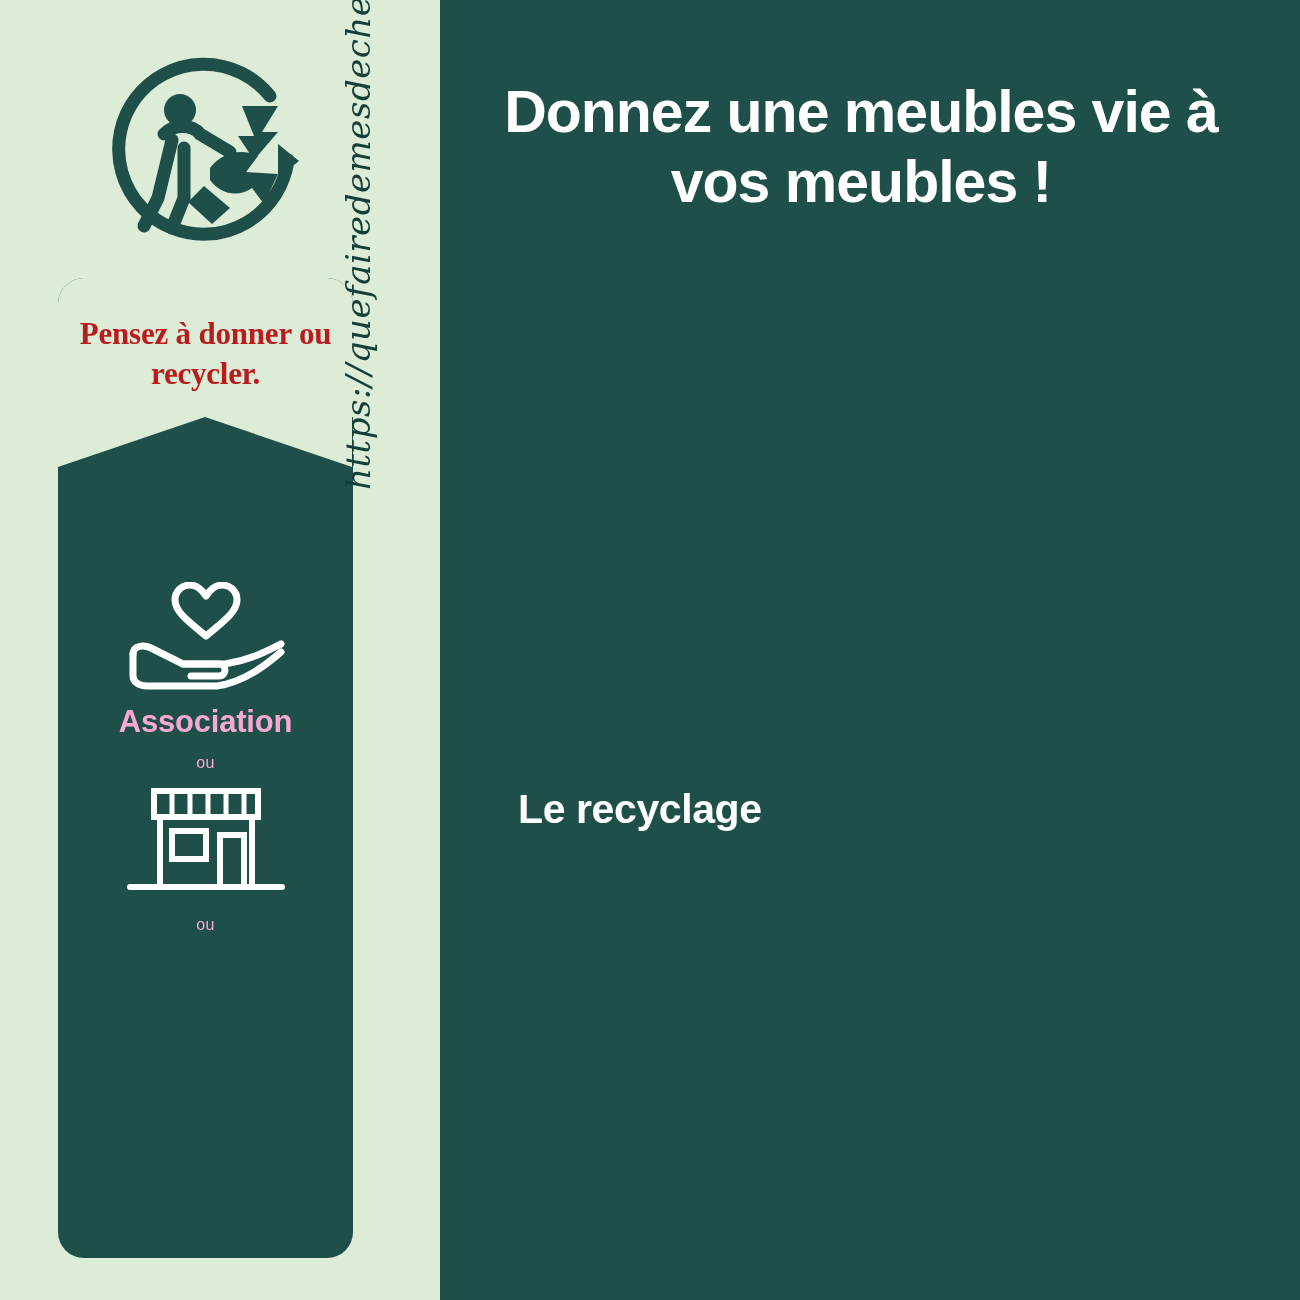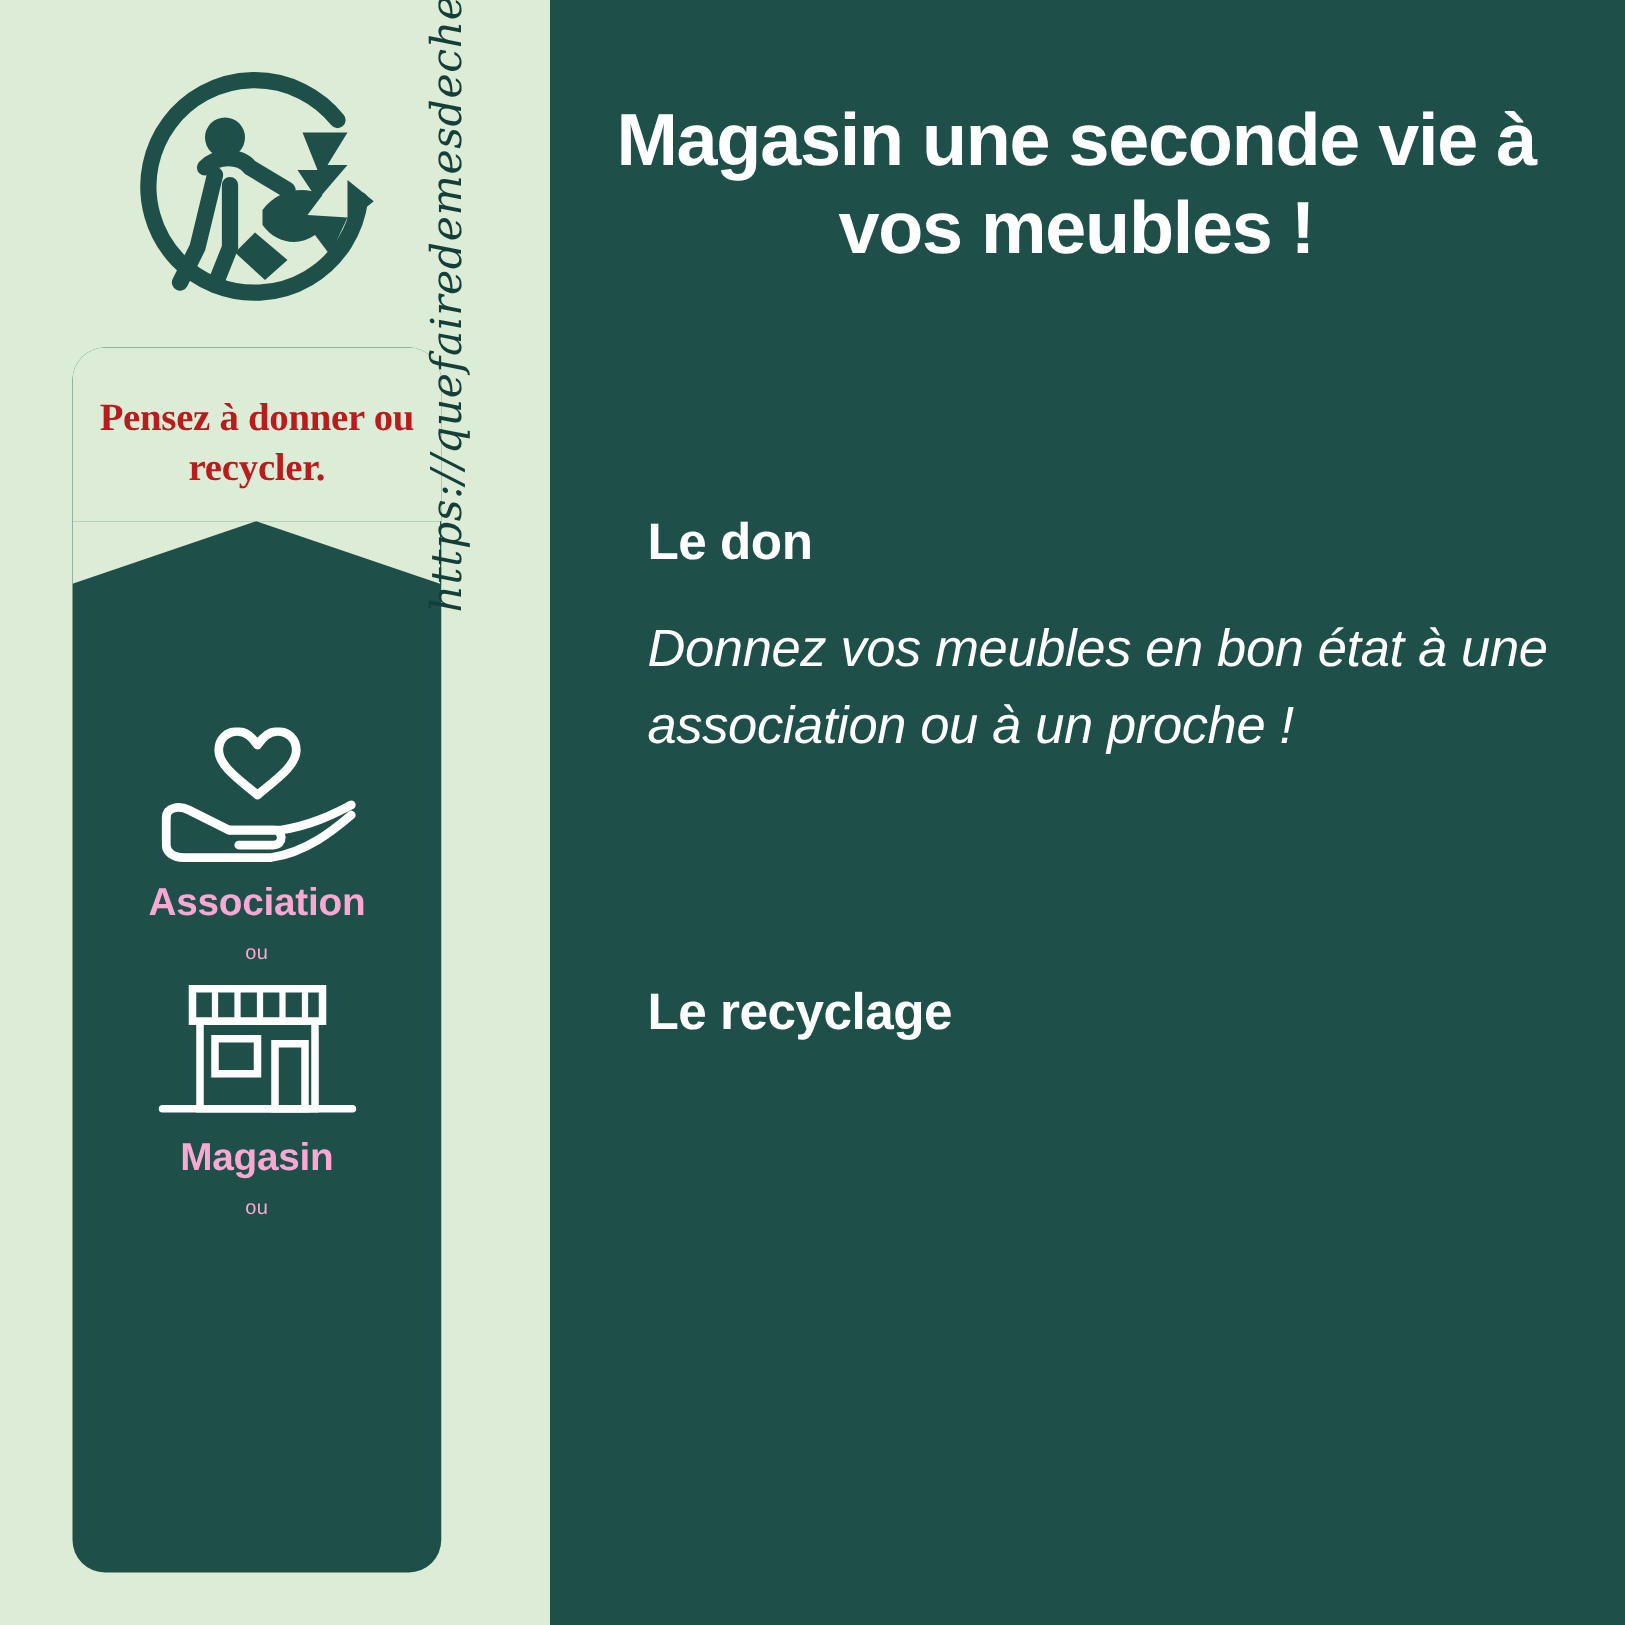--- a/index.html
+++ b/index.html
@@ -210,38 +210,33 @@
           <div class="option-icon">
             <svg width="180" height="118" viewBox="0 0 180 118">
               <rect x="38" y="8" width="104" height="26" fill="none" stroke="#ffffff" stroke-width="6"></rect>
               <path d="M56 8 L56 34 M74 8 L74 34 M92 8 L92 34 M110 8 L110 34 M128 8 L128 34" stroke="#ffffff" stroke-width="5"></path>
               <rect x="44" y="34" width="92" height="70" fill="none" stroke="#ffffff" stroke-width="6"></rect>
               <rect x="56" y="48" width="34" height="28" fill="none" stroke="#ffffff" stroke-width="6"></rect>
               <rect x="104" y="52" width="24" height="52" fill="none" stroke="#ffffff" stroke-width="6"></rect>
               <line x1="14" y1="104" x2="166" y2="104" stroke="#ffffff" stroke-width="6" stroke-linecap="round"></line>
             </svg>
           </div>
-          <div class="option-label">Magasin</div>
         </div>
 
         <div class="ou">ou</div>
 
 
       </div>
     </div>
 
     <div class="url-vertical">https://quefairedemesdechets.fr</div>
   </div>
 
   <div class="right-panel">
-    <div class="headline">Magasin une seconde vie à vos meubles !</div>
-
-    <div class="section don">
-      <div class="section-title">Le don</div>
-      <div class="section-body">Donnez vos meubles en bon état à une association ou à un proche !</div>
-    </div>
+    <div class="headline">Donnez une meubles vie à vos meubles !</div>
+
 
     <div class="section recyclage">
       <div class="section-title">Le recyclage</div>
     </div>
   </div>
 
 </div>
 
 </body></html>

